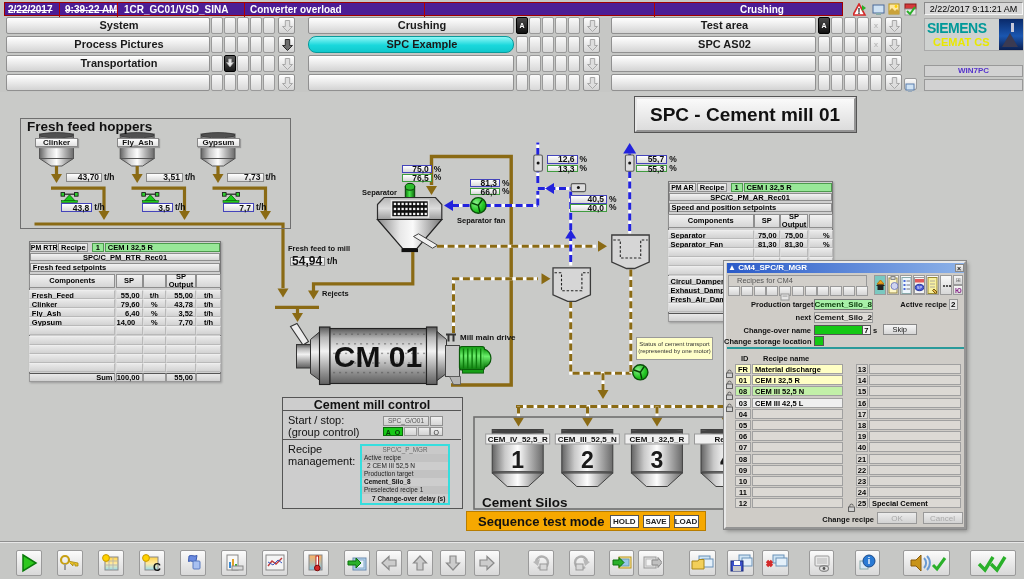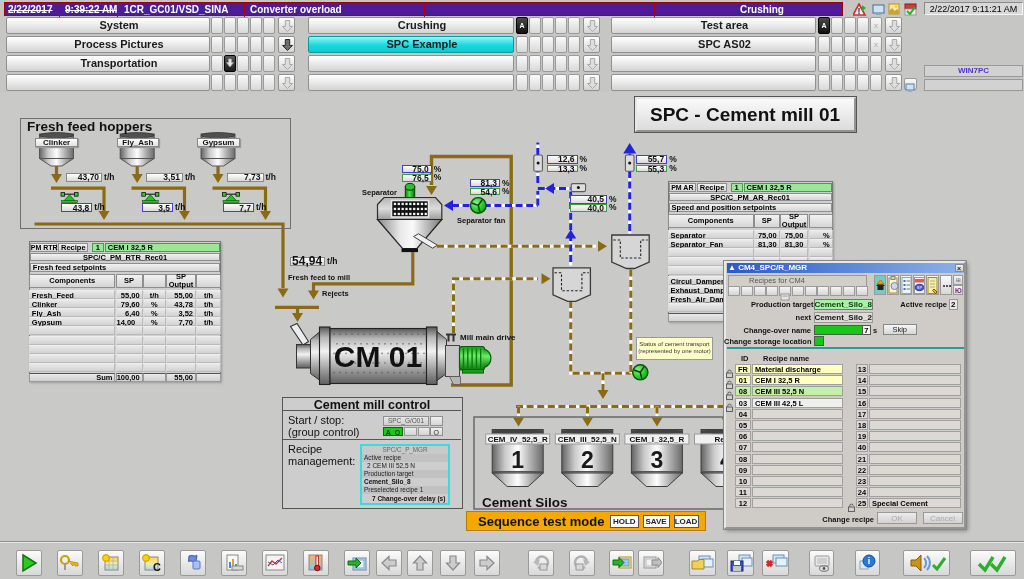--- a/index.html
+++ b/index.html
@@ -58,21 +58,21 @@
         </svg></div>
 <div class="abs btn navtxt" style="left:6px;top:36px;width:204px;height:16.5px;line-height:15.5px;">Process Pictures</div>
 <div class="abs cell" style="left:211px;top:36px;width:12px;height:16.5px;"></div>
 <div class="abs cell" style="left:224px;top:36px;width:12px;height:16.5px;"></div>
 <div class="abs cell" style="left:237px;top:36px;width:12px;height:16.5px;"></div>
 <div class="abs cell" style="left:250px;top:36px;width:12px;height:16.5px;"></div>
 <div class="abs cell" style="left:263px;top:36px;width:12px;height:16.5px;"></div>
 <div class="abs btn" style="left:278px;top:36px;width:17px;height:16.5px;text-align:center;"><svg width="17" height="16" viewBox="0 0 17 16">
           <path d="M8.5 13.5 L3.5 8.5 L6.3 8.5 L6.3 2.5 L10.7 2.5 L10.7 8.5 L13.5 8.5 Z" fill="#6e6e6e" stroke="#2a2a2a" stroke-width="1"></path>
         </svg></div>
-<div class="abs navtxt" style="left:308px;top:36px;width:206px;height:16.5px;background:linear-gradient(#8ff6f6,#1ad8dc 55%,#10c8cc);border:1px solid #0a9a9a;line-height:15.5px;border-radius:2px;">SPC Example</div>
+<div class="abs navtxt" style="left:308px;top:36px;width:206px;height:16.5px;background:linear-gradient(#8ff6f6,#1ad8dc 55%,#10c8cc);border:1px solid #0a9a9a;line-height:15.5px;border-radius:8px;">SPC Example</div>
 <div class="abs cell" style="left:516px;top:36px;width:12px;height:16.5px;"></div>
 <div class="abs cell" style="left:529px;top:36px;width:12px;height:16.5px;"></div>
 <div class="abs cell" style="left:542px;top:36px;width:12px;height:16.5px;"></div>
 <div class="abs cell" style="left:555px;top:36px;width:12px;height:16.5px;"></div>
 <div class="abs cell" style="left:568px;top:36px;width:12px;height:16.5px;"></div>
 <div class="abs btn" style="left:583px;top:36px;width:17px;height:16.5px;text-align:center;"><svg width="17" height="16" viewBox="0 0 17 16">
           <path d="M8.5 13.5 L3.5 8.5 L6.3 8.5 L6.3 2.5 L10.7 2.5 L10.7 8.5 L13.5 8.5 Z" fill="#dedede" stroke="#a8a8a8" stroke-width="1"></path>
         </svg></div>
 <div class="abs btn navtxt" style="left:611px;top:36px;width:205px;height:16.5px;line-height:15.5px;">SPC AS02</div>
 <div class="abs cell" style="left:818px;top:36px;width:12px;height:16.5px;"></div>
@@ -162,20 +162,28 @@
         </svg></div>
 <div class="abs" style="left:904px;top:2px;width:13px;height:13px;"><svg width="13" height="13">
           <rect x="1" y="1" width="11" height="5" fill="#d43a3a" stroke="#8a1a1a"></rect>
           <rect x="1" y="6" width="11" height="6" fill="#e8e8e8" stroke="#999"></rect>
           <path d="M3 8 L6 11 L11 4" fill="none" stroke="#2ab02a" stroke-width="2"></path>
         </svg></div>
 </div>
 
 <div class="abs" style="left:924px;top:2px;width:99px;height:13px;background:#d8d8d8;border:1px solid #8a8a8a;border-right-color:#f5f5f5;border-bottom-color:#f5f5f5;font-size:9px;color:#000;text-align:center;line-height:12px;">2/22/2017 9:11:21 AM</div>
 
+<div class="abs" style="left:924px;top:18px;width:99px;height:33px;background:#cfd2d0;border:1px solid #aaa;">
+ <div class="abs" style="left:2px;top:1px;width:72px;font-size:14px;font-weight:bold;color:#009999;letter-spacing:-0.5px;">SIEMENS</div>
+ <div class="abs" style="left:8px;top:17px;width:72px;font-size:11px;font-weight:bold;color:#e8e800;">CEMAT CS</div>
+ <div class="abs" style="left:74px;top:0px;width:24px;height:31px;background:linear-gradient(#0a2a6a,#1a56b0 55%,#0c2050);">
+  <div class="abs" style="left:3px;top:14px;width:0;height:0;border-left:8px solid transparent;border-right:8px solid transparent;border-bottom:14px solid #3a3a52;"></div>
+  <div class="abs" style="left:12px;top:4px;width:3px;height:9px;background:#c8c8d8;"></div>
+ </div>
+</div>
 
 <div class="abs" style="left:924px;top:65px;width:99px;height:12px;background:#d2d2d2;border:1px solid #999;font-size:8px;font-weight:bold;color:#5533cc;text-align:center;line-height:10px;">WIN7PC</div>
 <div class="abs" style="left:924px;top:79px;width:99px;height:12px;background:#d2d2d2;border:1px solid #999;"></div>
 
 <div id="schematic">
 <svg class="abs" style="left:0;top:0;" width="1024" height="579" viewBox="0 0 1024 579">
 <defs>
 <linearGradient id="met" x1="0" y1="0" x2="0" y2="1">
  <stop offset="0" stop-color="#585858"></stop>
             <stop offset="0.18" stop-color="#b5b5b5"></stop>
@@ -503,29 +511,29 @@
 <div class="abs" style="left:265.5px;top:173px;height:8.6px;font-size:8.5px;font-weight:bold;color:#111;line-height:8.6px;">t/h</div>
 <div class="abs" style="left:61.3px;top:203.2px;width:31px;height:9px;border:1px solid #4444bb;background:linear-gradient(#fff,#d9d9d9);font-size:8.5px;font-weight:bold;color:#111;text-align:right;line-height:8px;padding-right:2px;">43,8</div>
 <div class="abs" style="left:94.3px;top:203.2px;height:9px;font-size:8.5px;font-weight:bold;color:#111;line-height:9px;">t/h</div>
 <div class="abs" style="left:142px;top:203.2px;width:31px;height:9px;border:1px solid #4444bb;background:linear-gradient(#fff,#d9d9d9);font-size:8.5px;font-weight:bold;color:#111;text-align:right;line-height:8px;padding-right:2px;">3,5</div>
 <div class="abs" style="left:175px;top:203.2px;height:9px;font-size:8.5px;font-weight:bold;color:#111;line-height:9px;">t/h</div>
 <div class="abs" style="left:223px;top:203.2px;width:31px;height:9px;border:1px solid #4444bb;background:linear-gradient(#fff,#d9d9d9);font-size:8.5px;font-weight:bold;color:#111;text-align:right;line-height:8px;padding-right:2px;">7,7</div>
 <div class="abs" style="left:256px;top:203.2px;height:9px;font-size:8.5px;font-weight:bold;color:#111;line-height:9px;">t/h</div>
 <div class="abs lbl" style="left:362px;top:187.5px;">Separator</div>
 <div class="abs lbl" style="left:457px;top:215.5px;">Separator fan</div>
 <div class="abs lbl" style="left:322px;top:288.5px;">Rejects</div>
-<div class="abs lbl" style="left:288px;top:243.5px;margin-top:29px;">Fresh feed to mill</div>
+<div class="abs lbl" style="left:288px;top:243.5px;">Fresh feed to mill</div>
 <div class="abs" style="left:460px;top:333px;font-size:8px;font-weight:bold;color:#111;">Mill main drive</div>
 <div class="abs" style="left:401.8px;top:164.8px;width:30px;height:8.4px;border:1px solid #4444bb;background:linear-gradient(#fff,#d9d9d9);font-size:8.5px;font-weight:bold;color:#111;text-align:right;line-height:7.4px;padding-right:2px;">75,0</div>
 <div class="abs" style="left:433.8px;top:164.8px;height:8.4px;font-size:8.5px;font-weight:bold;color:#111;line-height:8.4px;">%</div>
 <div class="abs" style="left:401.8px;top:174.0px;width:30px;height:7.6px;border:1px solid #3f9c3f;background:linear-gradient(#fff,#d9d9d9);font-size:8.5px;font-weight:bold;color:#111;text-align:right;line-height:6.6px;padding-right:2px;">76,5</div>
 <div class="abs" style="left:433.8px;top:174.0px;height:7.6px;font-size:8.5px;font-weight:bold;color:#111;line-height:7.6px;">%</div>
 <div class="abs" style="left:470px;top:178.5px;width:30px;height:8.4px;border:1px solid #4444bb;background:linear-gradient(#fff,#d9d9d9);font-size:8.5px;font-weight:bold;color:#111;text-align:right;line-height:7.4px;padding-right:2px;">81,3</div>
 <div class="abs" style="left:502px;top:178.5px;height:8.4px;font-size:8.5px;font-weight:bold;color:#111;line-height:8.4px;">%</div>
-<div class="abs" style="left:470px;top:187.7px;width:30px;height:7.6px;border:1px solid #3f9c3f;background:linear-gradient(#fff,#d9d9d9);font-size:8.5px;font-weight:bold;color:#111;text-align:right;line-height:6.6px;padding-right:2px;">54,6</div>
+<div class="abs" style="left:470px;top:187.7px;width:30px;height:7.6px;border:1px solid #3f9c3f;background:linear-gradient(#fff,#d9d9d9);font-size:8.5px;font-weight:bold;color:#111;text-align:right;line-height:6.6px;padding-right:2px;">66,0</div>
 <div class="abs" style="left:502px;top:187.7px;height:7.6px;font-size:8.5px;font-weight:bold;color:#111;line-height:7.6px;">%</div>
 <div class="abs" style="left:546.6px;top:155.4px;width:31px;height:8.4px;border:1px solid #4444bb;background:linear-gradient(#fff,#d9d9d9);font-size:8.5px;font-weight:bold;color:#111;text-align:right;line-height:7.4px;padding-right:2px;">12,6</div>
 <div class="abs" style="left:579.6px;top:155.4px;height:8.4px;font-size:8.5px;font-weight:bold;color:#111;line-height:8.4px;">%</div>
 <div class="abs" style="left:546.6px;top:164.6px;width:31px;height:7.6px;border:1px solid #3f9c3f;background:linear-gradient(#fff,#d9d9d9);font-size:8.5px;font-weight:bold;color:#111;text-align:right;line-height:6.6px;padding-right:2px;">13,3</div>
 <div class="abs" style="left:579.6px;top:164.6px;height:7.6px;font-size:8.5px;font-weight:bold;color:#111;line-height:7.6px;">%</div>
 <div class="abs" style="left:636.2px;top:155.4px;width:31px;height:8.4px;border:1px solid #4444bb;background:linear-gradient(#fff,#d9d9d9);font-size:8.5px;font-weight:bold;color:#111;text-align:right;line-height:7.4px;padding-right:2px;">55,7</div>
 <div class="abs" style="left:669.2px;top:155.4px;height:8.4px;font-size:8.5px;font-weight:bold;color:#111;line-height:8.4px;">%</div>
 <div class="abs" style="left:636.2px;top:164.6px;width:31px;height:7.6px;border:1px solid #3f9c3f;background:linear-gradient(#fff,#d9d9d9);font-size:8.5px;font-weight:bold;color:#111;text-align:right;line-height:6.6px;padding-right:2px;">55,3</div>
 <div class="abs" style="left:669.2px;top:164.6px;height:7.6px;font-size:8.5px;font-weight:bold;color:#111;line-height:7.6px;">%</div>
 <div class="abs" style="left:570px;top:195.2px;width:37px;height:8.4px;border:1px solid #4444bb;background:linear-gradient(#fff,#d9d9d9);font-size:8.5px;font-weight:bold;color:#111;text-align:right;line-height:7.4px;padding-right:2px;">40,5</div>
@@ -677,21 +685,21 @@
 <div class="abs" style="left:610px;top:515px;width:28.5px;height:12.5px;background:#fff;border:1px solid #555;font-size:8px;font-weight:bold;color:#222;text-align:center;line-height:11.5px;">HOLD</div>
 <div class="abs" style="left:642.5px;top:515px;width:27px;height:12.5px;background:#fff;border:1px solid #555;font-size:8px;font-weight:bold;color:#222;text-align:center;line-height:11.5px;">SAVE</div>
 <div class="abs" style="left:673.5px;top:515px;width:25px;height:12.5px;background:#fff;border:1px solid #555;font-size:8px;font-weight:bold;color:#222;text-align:center;line-height:11.5px;">LOAD</div>
 </div>
 
 <div id="popup">
 <div class="abs" style="left:724px;top:260.5px;width:242px;height:268.5px;background:#cfccc7;border:2px outset #e8e8e8;outline:1px solid #888;box-shadow:2px 2px 4px #00000055;"></div>
 <div class="abs" style="left:726.5px;top:262.5px;width:237px;height:10.5px;background:linear-gradient(90deg,#2a5ac8,#8db2e8);"></div>
 <div class="abs" style="left:728px;top:263px;font-size:8px;font-weight:bold;color:#fff;">▲ CM4_SPC/R_MGR</div>
 <div class="abs" style="left:954.5px;top:263.5px;width:9px;height:8.5px;background:linear-gradient(#f4f4f4,#cfcfcf);border:1px solid #888;font-size:7px;font-weight:bold;text-align:center;line-height:7px;color:#222;">×</div>
-<div class="abs" style="left:728px;top:274.5px;width:139px;height:18px;border:1px solid #999;border-bottom:none;background:#d2cfca;font-size:7.5px;color:#555;line-height:10px;padding-left:20px;">Recipes for CM4</div>
+<div class="abs" style="left:728px;top:274.5px;width:139px;height:18px;border:1px solid #999;border-bottom:none;background:#d2cfca;font-size:7.5px;color:#555;line-height:10px;padding-left:8px;">Recipes for CM4</div>
 <div class="abs" style="left:728.0px;top:286px;width:12.1px;height:9.5px;background:linear-gradient(#f5f5f5,#d5d5d5);border:1px solid #9a9a9a;text-align:center;"></div>
 <div class="abs" style="left:740.75px;top:286px;width:12.1px;height:9.5px;background:linear-gradient(#f5f5f5,#d5d5d5);border:1px solid #9a9a9a;text-align:center;"></div>
 <div class="abs" style="left:753.5px;top:286px;width:12.1px;height:9.5px;background:linear-gradient(#f5f5f5,#d5d5d5);border:1px solid #9a9a9a;text-align:center;"></div>
 <div class="abs" style="left:766.25px;top:286px;width:12.1px;height:9.5px;background:linear-gradient(#f5f5f5,#d5d5d5);border:1px solid #9a9a9a;text-align:center;"></div>
 <div class="abs" style="left:779.0px;top:286px;width:12.1px;height:9.5px;background:linear-gradient(#f5f5f5,#d5d5d5);border:1px solid #9a9a9a;text-align:center;"><svg width="10" height="8">
           <rect x="1" y="1" width="8" height="6" fill="#e5e5e5" stroke="#999"></rect>
           <rect x="2.5" y="2.5" width="5" height="1.2" fill="#aaa"></rect>
         </svg></div>
 <div class="abs" style="left:791.75px;top:286px;width:12.1px;height:9.5px;background:linear-gradient(#f5f5f5,#d5d5d5);border:1px solid #9a9a9a;text-align:center;"></div>
 <div class="abs" style="left:804.5px;top:286px;width:12.1px;height:9.5px;background:linear-gradient(#f5f5f5,#d5d5d5);border:1px solid #9a9a9a;text-align:center;"></div>

